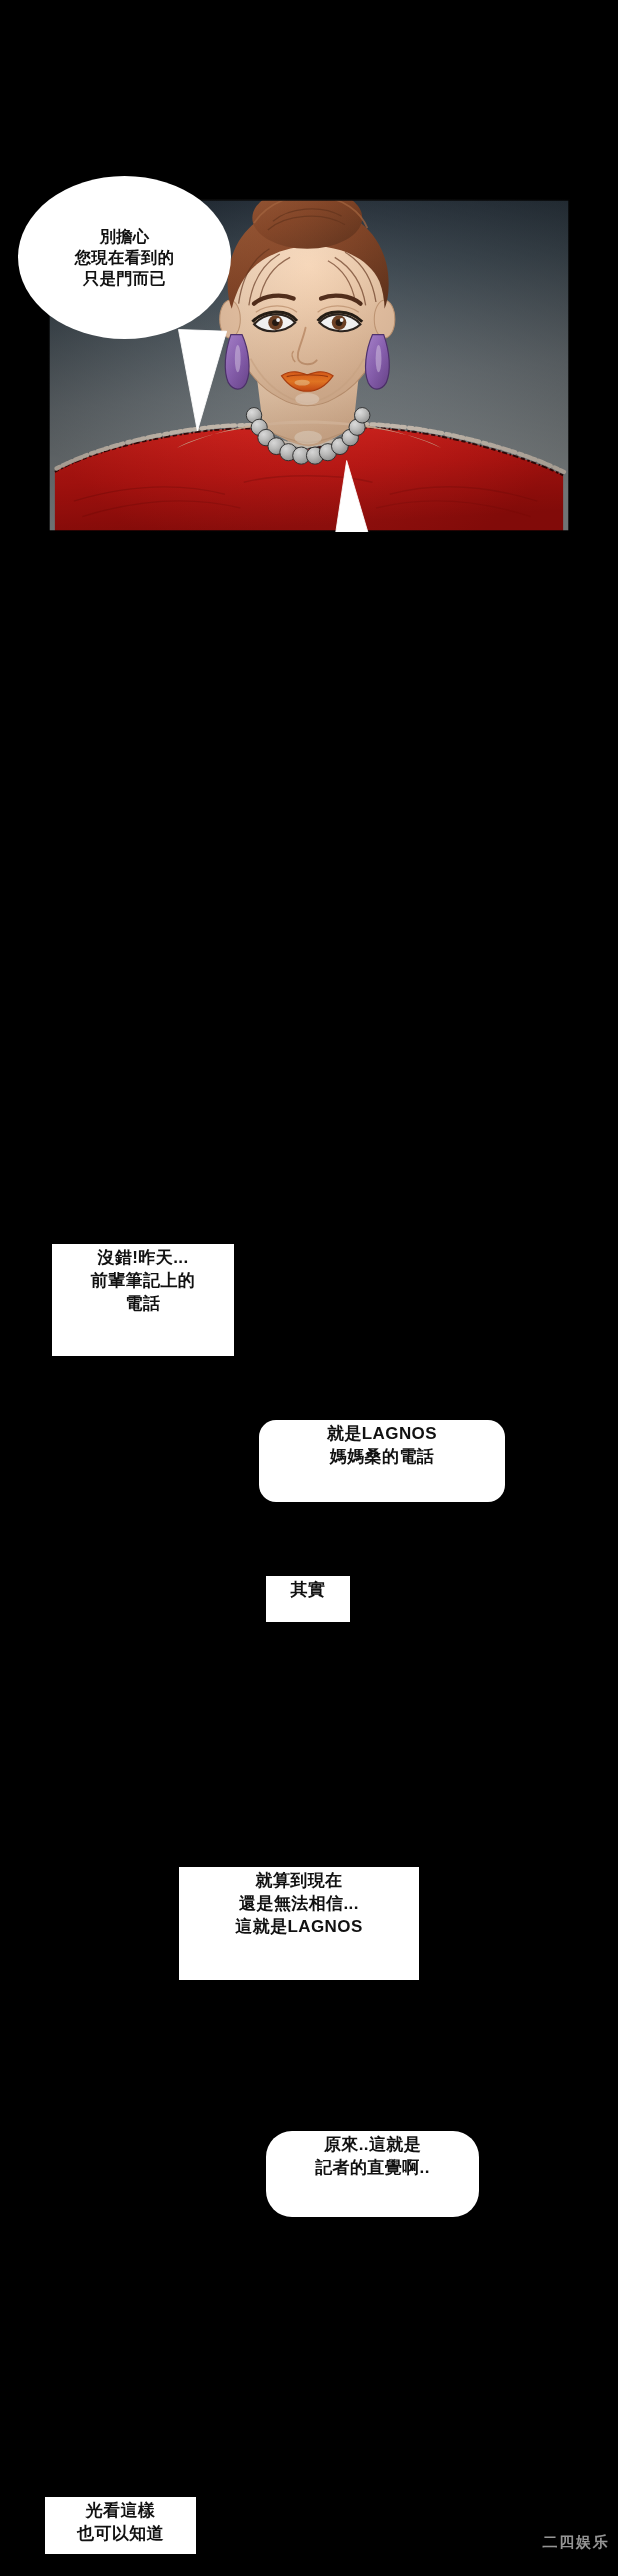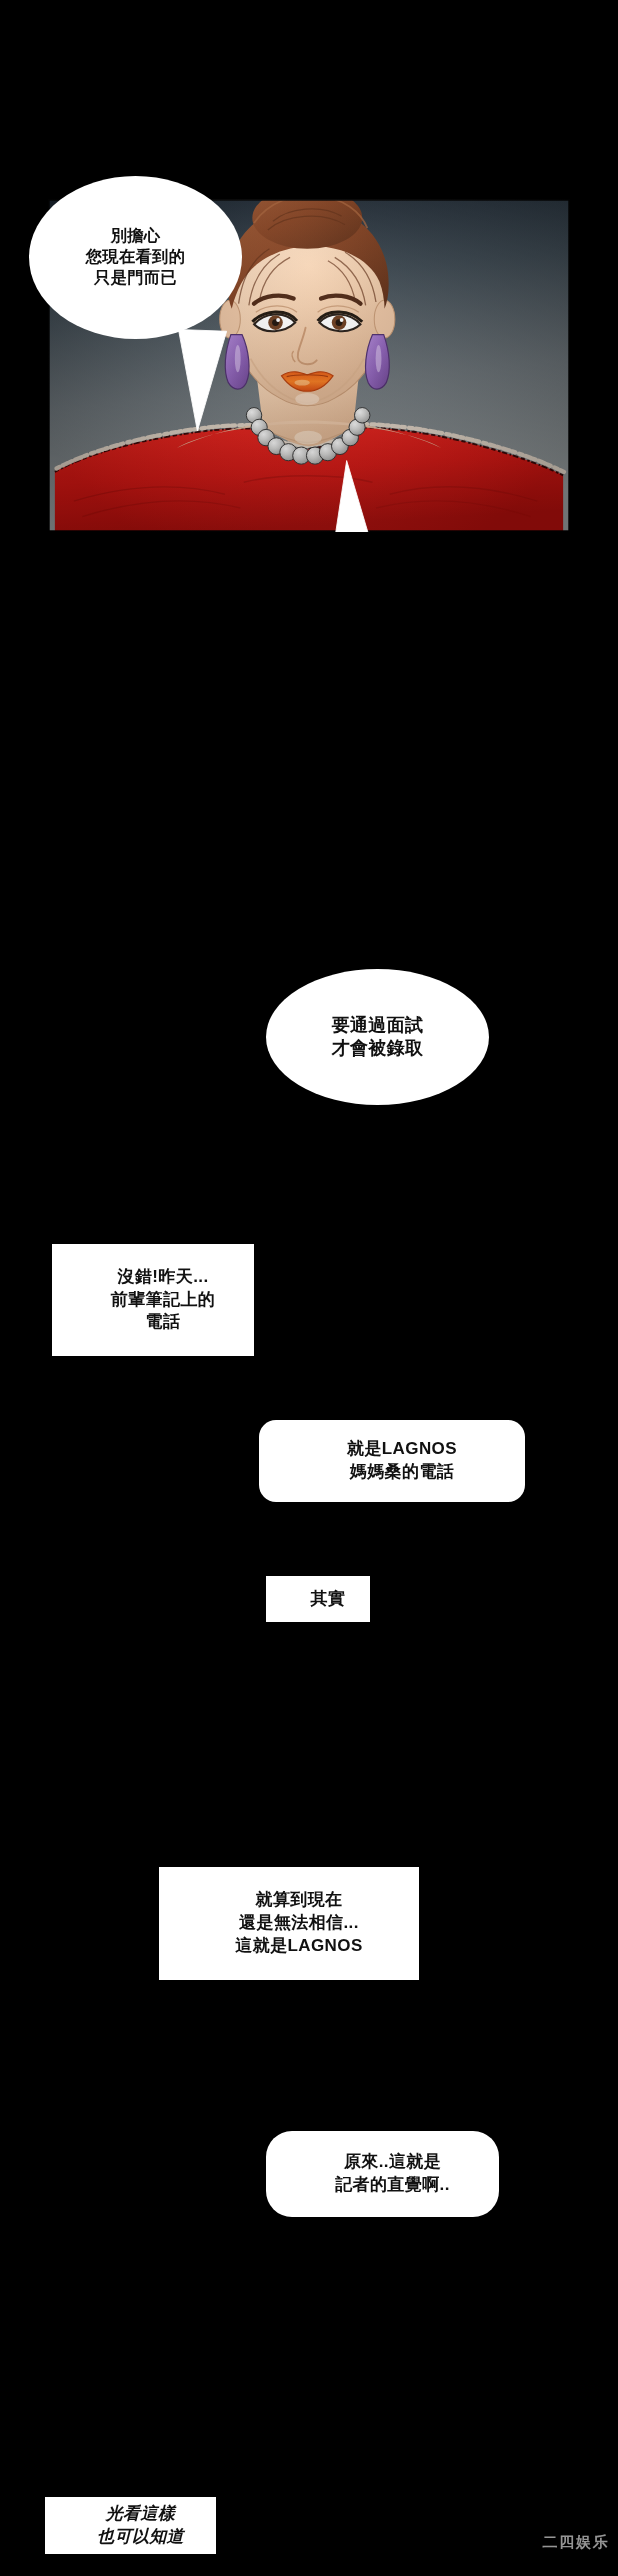--- a/index.html
+++ b/index.html
@@ -68,25 +68,24 @@
     white-space: pre-line;
     padding: 0 5.2px;
   }
 
   
   .caption-box {
     position: absolute;
     background: #ffffff;
     color: #111111;
     display: flex;
-    align-items: center;
+    align-items: flex-start;
     justify-content: center;
     text-align: center;
     z-index: 30;
-    padding-left: 20px;
   }
   .caption-box .ctext {
     font-size: 17px;
     line-height: 1.34;
     font-weight: 700;
     letter-spacing: 0.4px;
     white-space: pre-line;
     padding: 3.4px 8.6px;
   }
 
@@ -285,58 +284,54 @@
 
     <svg style="position:absolute; left:273px; top:258px; width:77px; height:103px; z-index:41;" viewBox="0 0 90 120">
       <path d="M 30 4 L 62 112 L 16 96 Z" fill="#ffffff" stroke="#ffffff" stroke-width="1"></path>
     </svg>
   </div>
 
   <svg style="position:absolute; left:163px; top:326px; width:86px; height:112px; z-index:39;" viewBox="0 0 100 130">
     <path d="M 18 4 L 74 6 L 40 122 Z" fill="#ffffff" stroke="#ffffff" stroke-width="1"></path>
   </svg>
 
-  <div class="bubble-ellipse" id="bubble-dont-worry" style="left:29px; top:176px; width:213px; height:163px;font-family:Liberation Mono, monospace;">
+  <div class="bubble-ellipse" id="bubble-dont-worry" style="left:18px; top:176px; width:213px; height:163px;">
     <div class="btext">別擔心
 您現在看到的
 只是門而已</div>
   </div>
 
-  <div class="bubble-ellipse" id="bubble-interview" style="left:266px; top:969px; width:223px; height:136px; font-size:18px;">
-    <div class="btext" style="font-size:18px;">要通過面試
-才會被錄取</div>
-  </div>
 
   <div class="caption-box" id="caption-yesterday-phone" style="left:52px; top:1244px; width:182px; height:112px;">
     <div class="ctext">沒錯!昨天...
 前輩筆記上的
 電話</div>
   </div>
 
   <div class="caption-box" id="caption-lagnos-madam" style="left:259px; top:1420px; width:246px; height:82px;border-radius:17px;">
     <div class="ctext">就是LAGNOS
 媽媽桑的電話</div>
   </div>
 
   <div class="caption-box" id="caption-actually" style="left:266px; top:1576px; width:84px; height:46px;">
     <div class="ctext">其實</div>
   </div>
 
-  <div class="caption-box" id="caption-cant-believe" style="left:159px; top:1867px; width:240px; height:113px;">
+  <div class="caption-box" id="caption-cant-believe" style="left:179px; top:1867px; width:240px; height:113px;">
     <div class="ctext">就算到現在
 還是無法相信...
 這就是LAGNOS</div>
   </div>
 
   <div class="caption-box" id="caption-reporter-instinct" style="left:266px; top:2131px; width:213px; height:86px;border-radius:26px;">
     <div class="ctext">原來..這就是
 記者的直覺啊..</div>
   </div>
 
-  <div class="caption-box" id="caption-just-looking" style="left:45px; top:2497px; width:151px; height:57px;font-style:italic;">
+  <div class="caption-box" id="caption-just-looking" style="left:45px; top:2497px; width:151px; height:57px;">
     <div class="ctext">光看這樣
 也可以知道</div>
   </div>
 
   <div id="watermark">二四娱乐</div>
 
 </div>
 
 
 </body></html>

